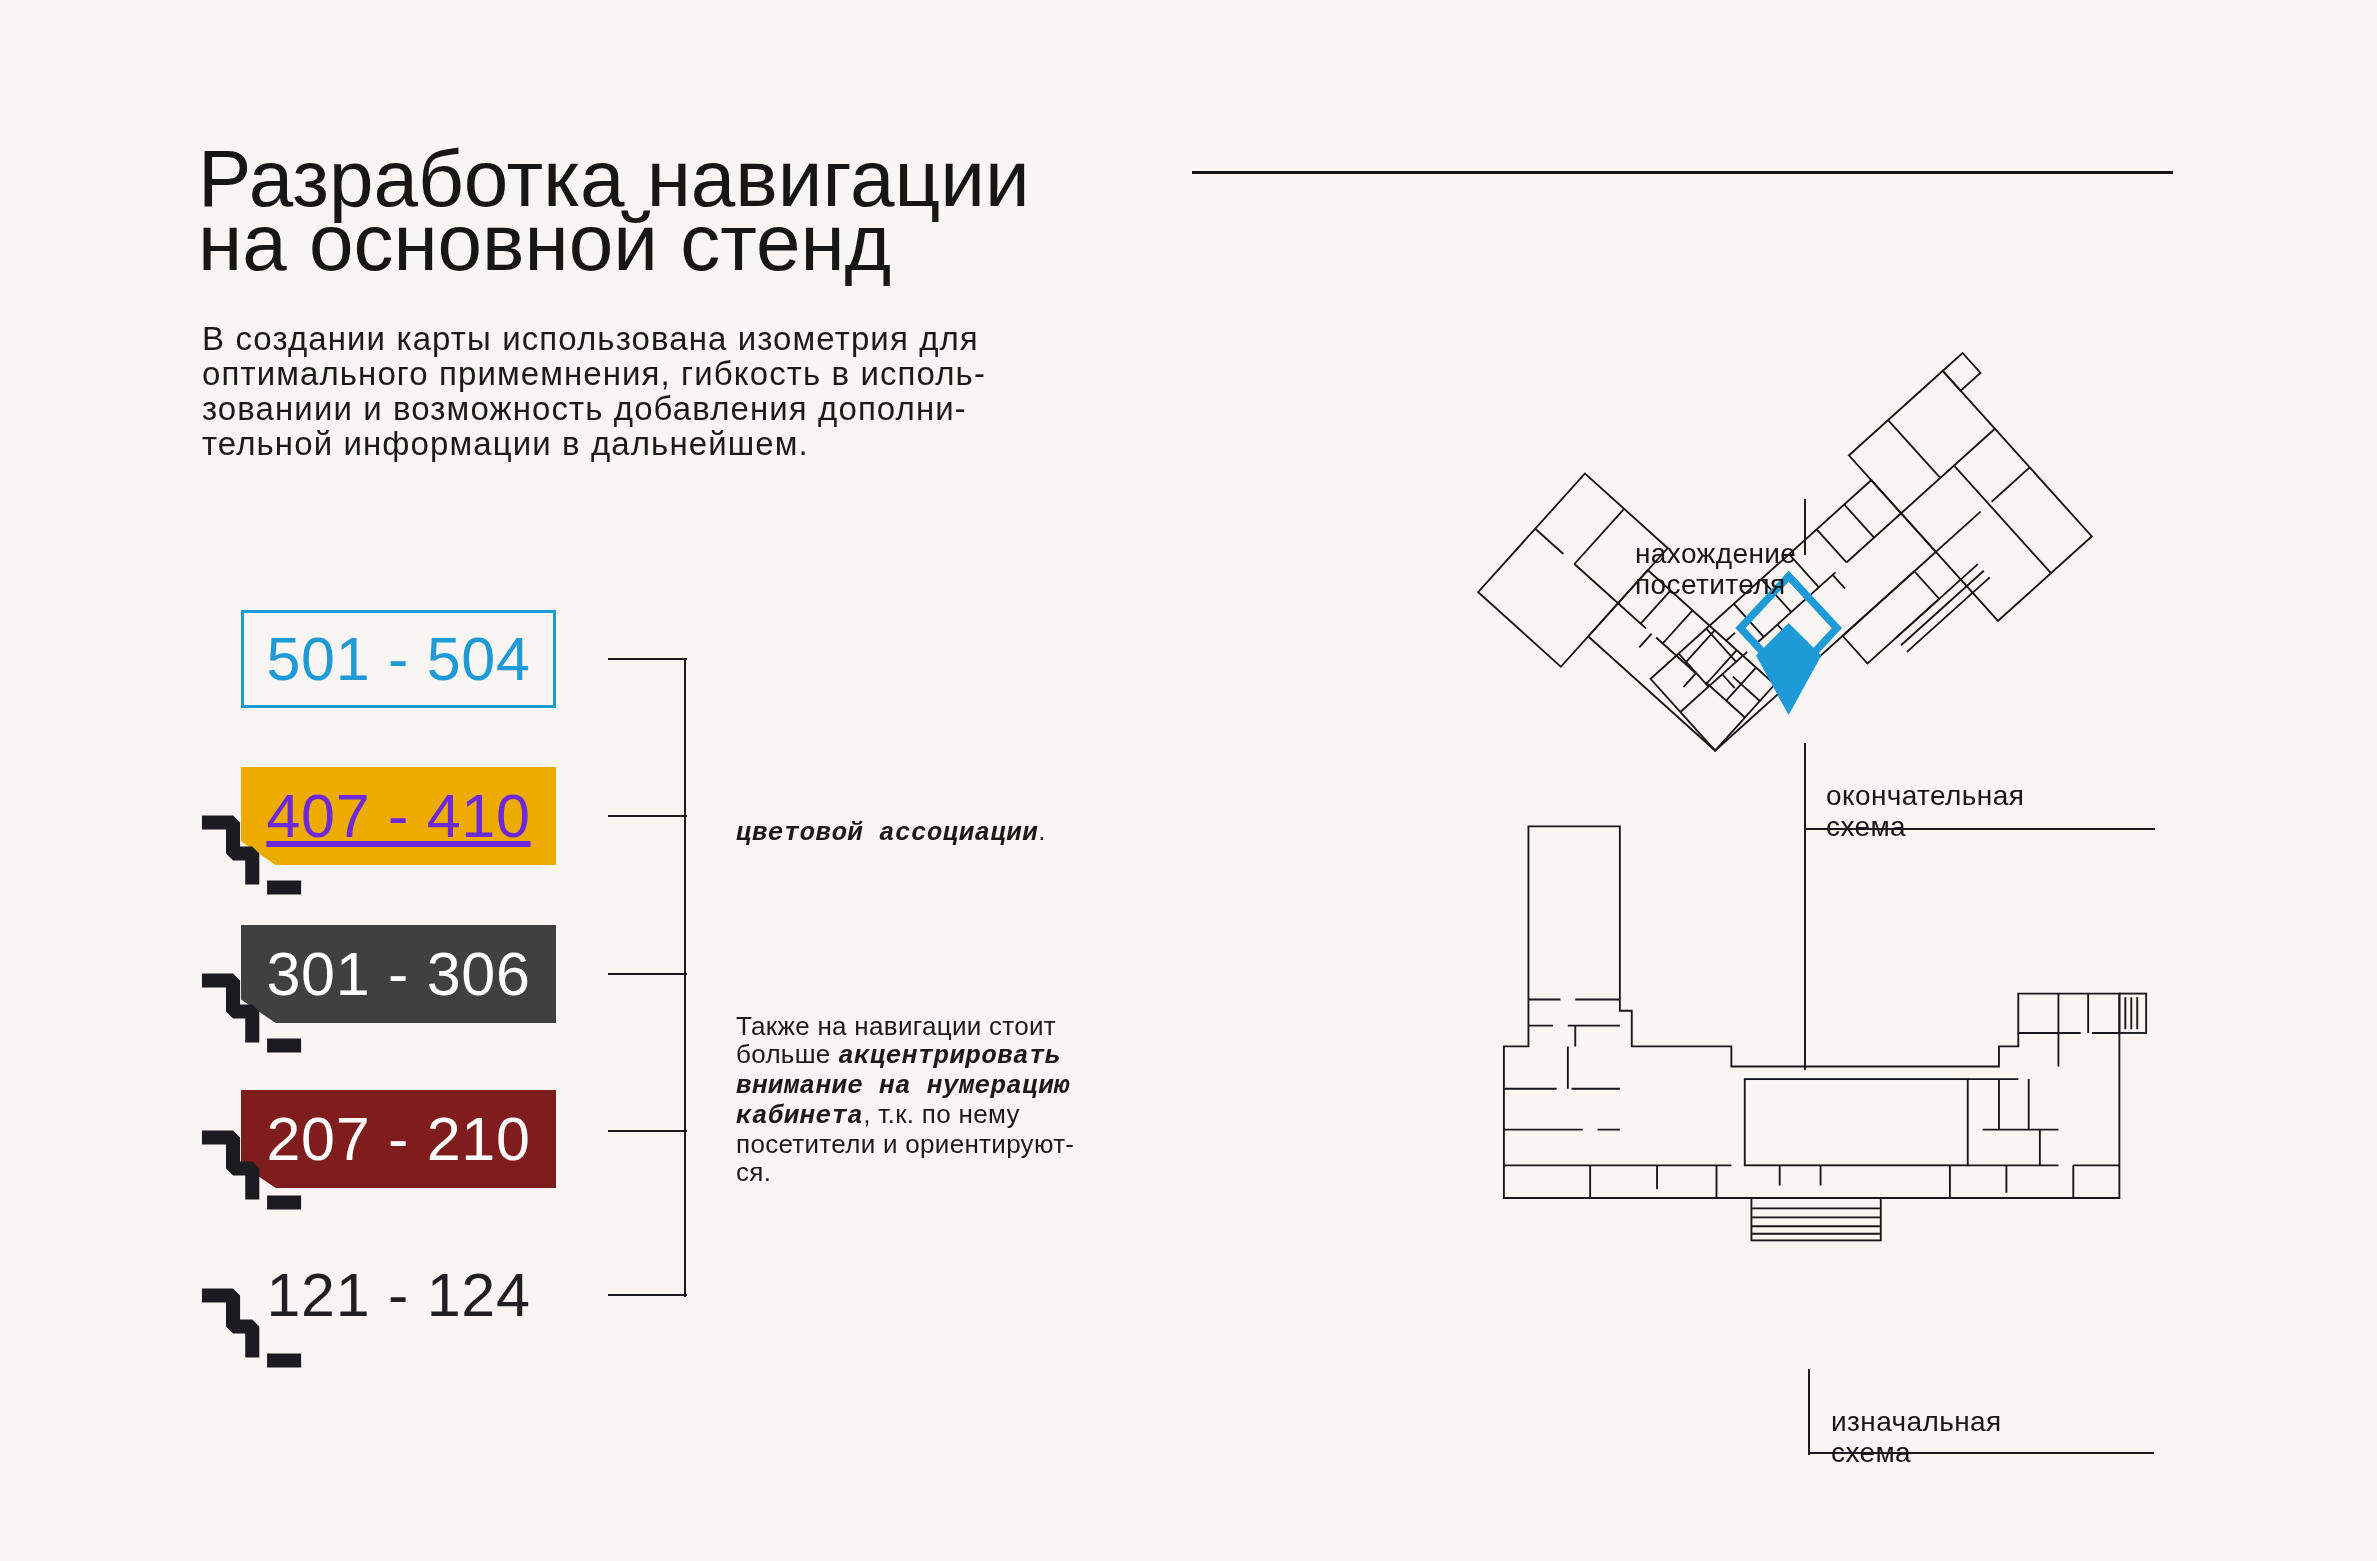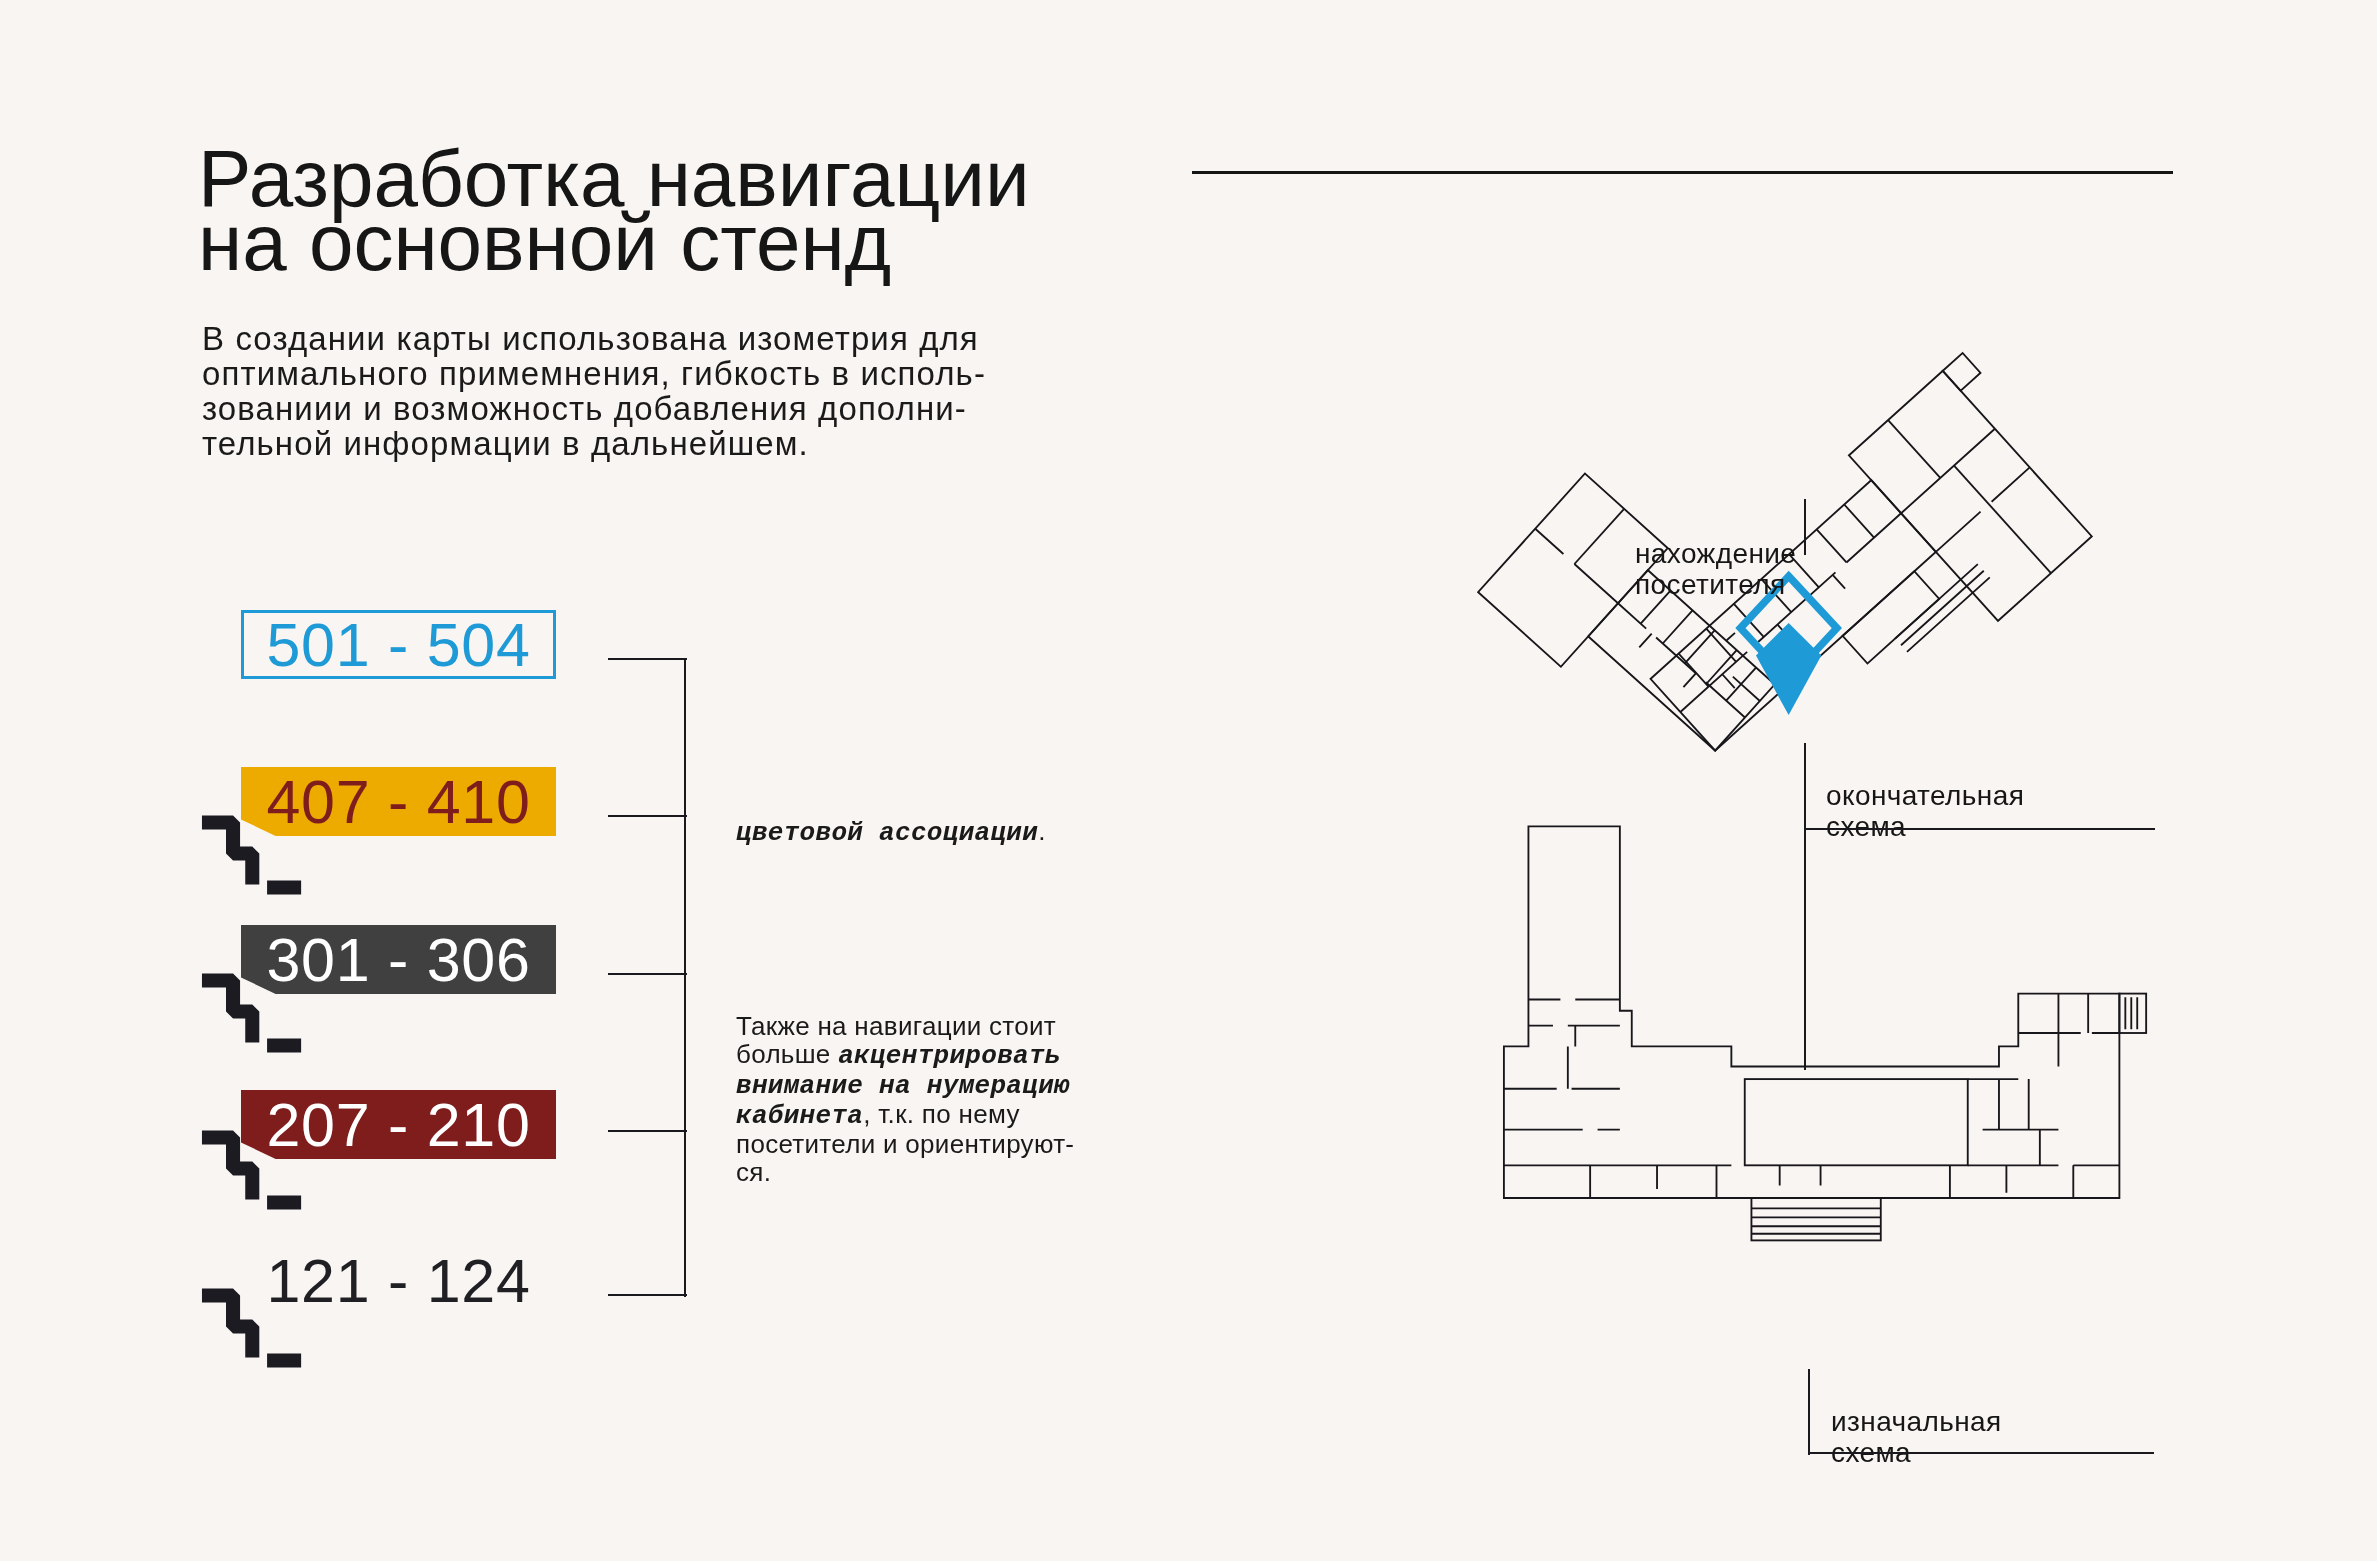--- a/index.html
+++ b/index.html
@@ -6,21 +6,21 @@
   #canvas{position:relative;width:2377px;height:1562px;background:#F9F5F2;overflow:hidden;
           font-family:"Liberation Sans",sans-serif;color:#1A1A1A;}
   .abs{position:absolute;}
   
   .page-title{left:198px;top:147px;font-size:80px;line-height:64px;letter-spacing:0px;
               font-weight:400;white-space:pre-line;color:#161616;}
   .title-rule{left:1192px;top:171px;width:981px;height:3px;background:#161616;}
   .intro{left:202px;top:321px;font-size:33px;line-height:35px;letter-spacing:1.1px;
          white-space:pre-line;color:#1A1A1A;}
   
-  .floor-label{left:241px;width:315px;height:69px;display:flex;align-items:center;
+  .floor-label{left:241px;width:315px;height:98px;display:flex;align-items:center;
                justify-content:center;font-size:61px;letter-spacing:0.7px;box-sizing:border-box;}
   .notch{clip-path:polygon(0 0,100% 0,100% 100%,11% 100%,0 76%);}
   .stairs{width:111px;height:95px;}
   
   .hline,.vline{background:#1A1A1E;}
   
   .note{left:736px;width:401px;font-size:26px;line-height:28px;letter-spacing:0.3px;
         white-space:pre-line;color:#1A1A1A;}
   .em{font-weight:700;font-style:italic;font-family:Liberation Mono, monospace;}
   
@@ -35,21 +35,21 @@
 
   <div class="abs page-title">Разработка навигации
 на основной стенд</div>
   <div class="abs title-rule"></div>
   <div class="abs intro">В создании карты использована изометрия для
 оптимального примемнения, гибкость в исполь-
 зованиии и возможность добавления дополни-
 тельной информации в дальнейшем.</div>
 
   <div class="abs floor-label" style="top: 610px; border: 3px solid rgb(30, 154, 214); color: rgb(30, 154, 214);">501 - 504</div>
-  <div class="abs floor-label notch" style="top: 767px; background: rgb(237, 171, 0); color: #7f1d1d;">407 - 410</div>
+  <div class="abs floor-label notch" style="top: 767px; background: rgb(237, 171, 0); color: #6d28d9; text-decoration: underline;">407 - 410</div>
   <div class="abs floor-label notch" style="top: 925px; background: #404040; color: rgb(255, 255, 255);">301 - 306</div>
   <div class="abs floor-label notch" style="top: 1082px; background: #7f1d1d; color: rgb(255, 255, 255); margin-top: 8px;">207 - 210</div>
   <div class="abs floor-label" style="top: 1246px; color: rgb(31, 31, 36);">121 - 124</div>
 
   <svg class="abs stairs" style="left:199px;top:806px" viewBox="0 0 150 128">
     <path d="M4 22 H46 V64 H72 V106" fill="none" stroke="#1B1B21" stroke-width="19" stroke-linejoin="bevel"></path>
     <path d="M92 110 H138" fill="none" stroke="#1B1B21" stroke-width="19"></path>
   </svg>
   <svg class="abs stairs" style="left:199px;top:964px" viewBox="0 0 150 128">
     <path d="M4 22 H46 V64 H72 V106" fill="none" stroke="#1B1B21" stroke-width="19" stroke-linejoin="bevel"></path>

